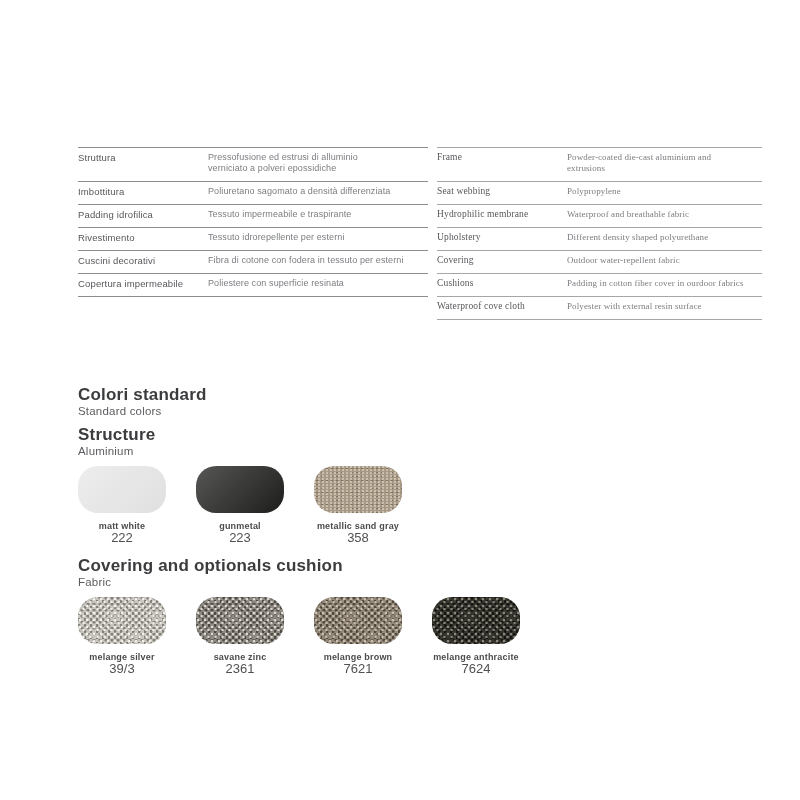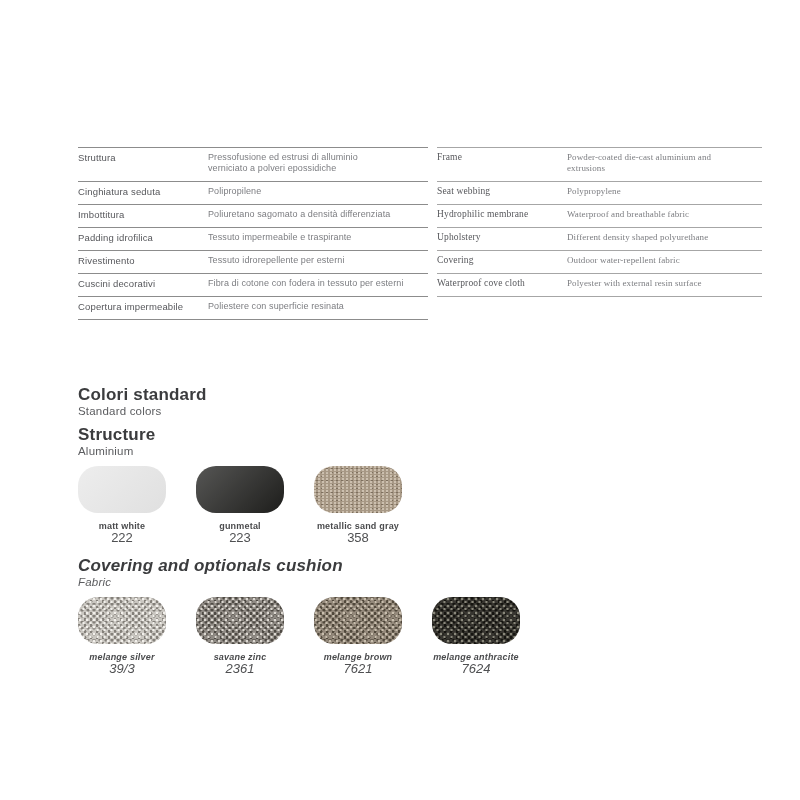--- a/index.html
+++ b/index.html
@@ -24,21 +24,21 @@
   .spec-value{
     flex:1;font-size:9px;line-height:11px;color:#7c7d81;letter-spacing:.1px;
     white-space:pre-line;
   }
 
   
   .colors-area{position:absolute;left:78px;top:387px;width:660px;}
   .sec-title{font-size:17px;line-height:16px;font-weight:bold;color:#3b3c3e;letter-spacing:.2px;}
   .sec-sub{font-size:11.5px;line-height:16px;color:#5b5c5f;letter-spacing:.2px;}
   .group{margin-top:8px;}
-  .group.second{margin-top:14px;font-style:italic;}
+  .group.second{margin-top:14px;}
   .swatch-row{display:flex;margin-top:7px;}
   .swatch-item{width:88px;margin-right:30px;text-align:center;}
   .swatch{
     width:88px;height:47px;border-radius:20px;
     background-color:#ddd;
   }
   .swatch-name{
     margin-top:7px;font-size:9px;line-height:12px;font-weight:bold;
     color:#4a4b4d;white-space:nowrap;margin-left:-22px;margin-right:-22px;
     letter-spacing:.2px;
@@ -65,24 +65,20 @@
   }
 </style>
 </head>
 <body>
 
 <div class="spec-table it">
   <div class="spec-row">
     <div class="spec-label">Struttura</div>
     <div class="spec-value">Pressofusione ed estrusi di alluminio
 verniciato a polveri epossidiche</div>
-  </div>
-  <div class="spec-row">
-    <div class="spec-label">Cinghiatura seduta</div>
-    <div class="spec-value">Polipropilene</div>
   </div>
   <div class="spec-row">
     <div class="spec-label">Imbottitura</div>
     <div class="spec-value">Poliuretano sagomato a densità differenziata</div>
   </div>
   <div class="spec-row">
     <div class="spec-label">Padding idrofilica</div>
     <div class="spec-value">Tessuto impermeabile e traspirante</div>
   </div>
   <div class="spec-row">
@@ -113,20 +109,24 @@
     <div class="spec-label">Hydrophilic membrane</div>
     <div class="spec-value">Waterproof and breathable fabric</div>
   </div>
   <div class="spec-row">
     <div class="spec-label">Upholstery</div>
     <div class="spec-value">Different density shaped polyurethane</div>
   </div>
   <div class="spec-row">
     <div class="spec-label">Covering</div>
     <div class="spec-value">Outdoor water-repellent fabric</div>
+  </div>
+  <div class="spec-row">
+    <div class="spec-label">Cushions</div>
+    <div class="spec-value">Padding in cotton fiber cover in ourdoor fabrics</div>
   </div>
   <div class="spec-row">
     <div class="spec-label">Waterproof cove cloth</div>
     <div class="spec-value">Polyester with external resin surface</div>
   </div>
 </div>
 
 <div class="colors-area">
   <div>
     <div class="sec-title">Colori standard</div>

